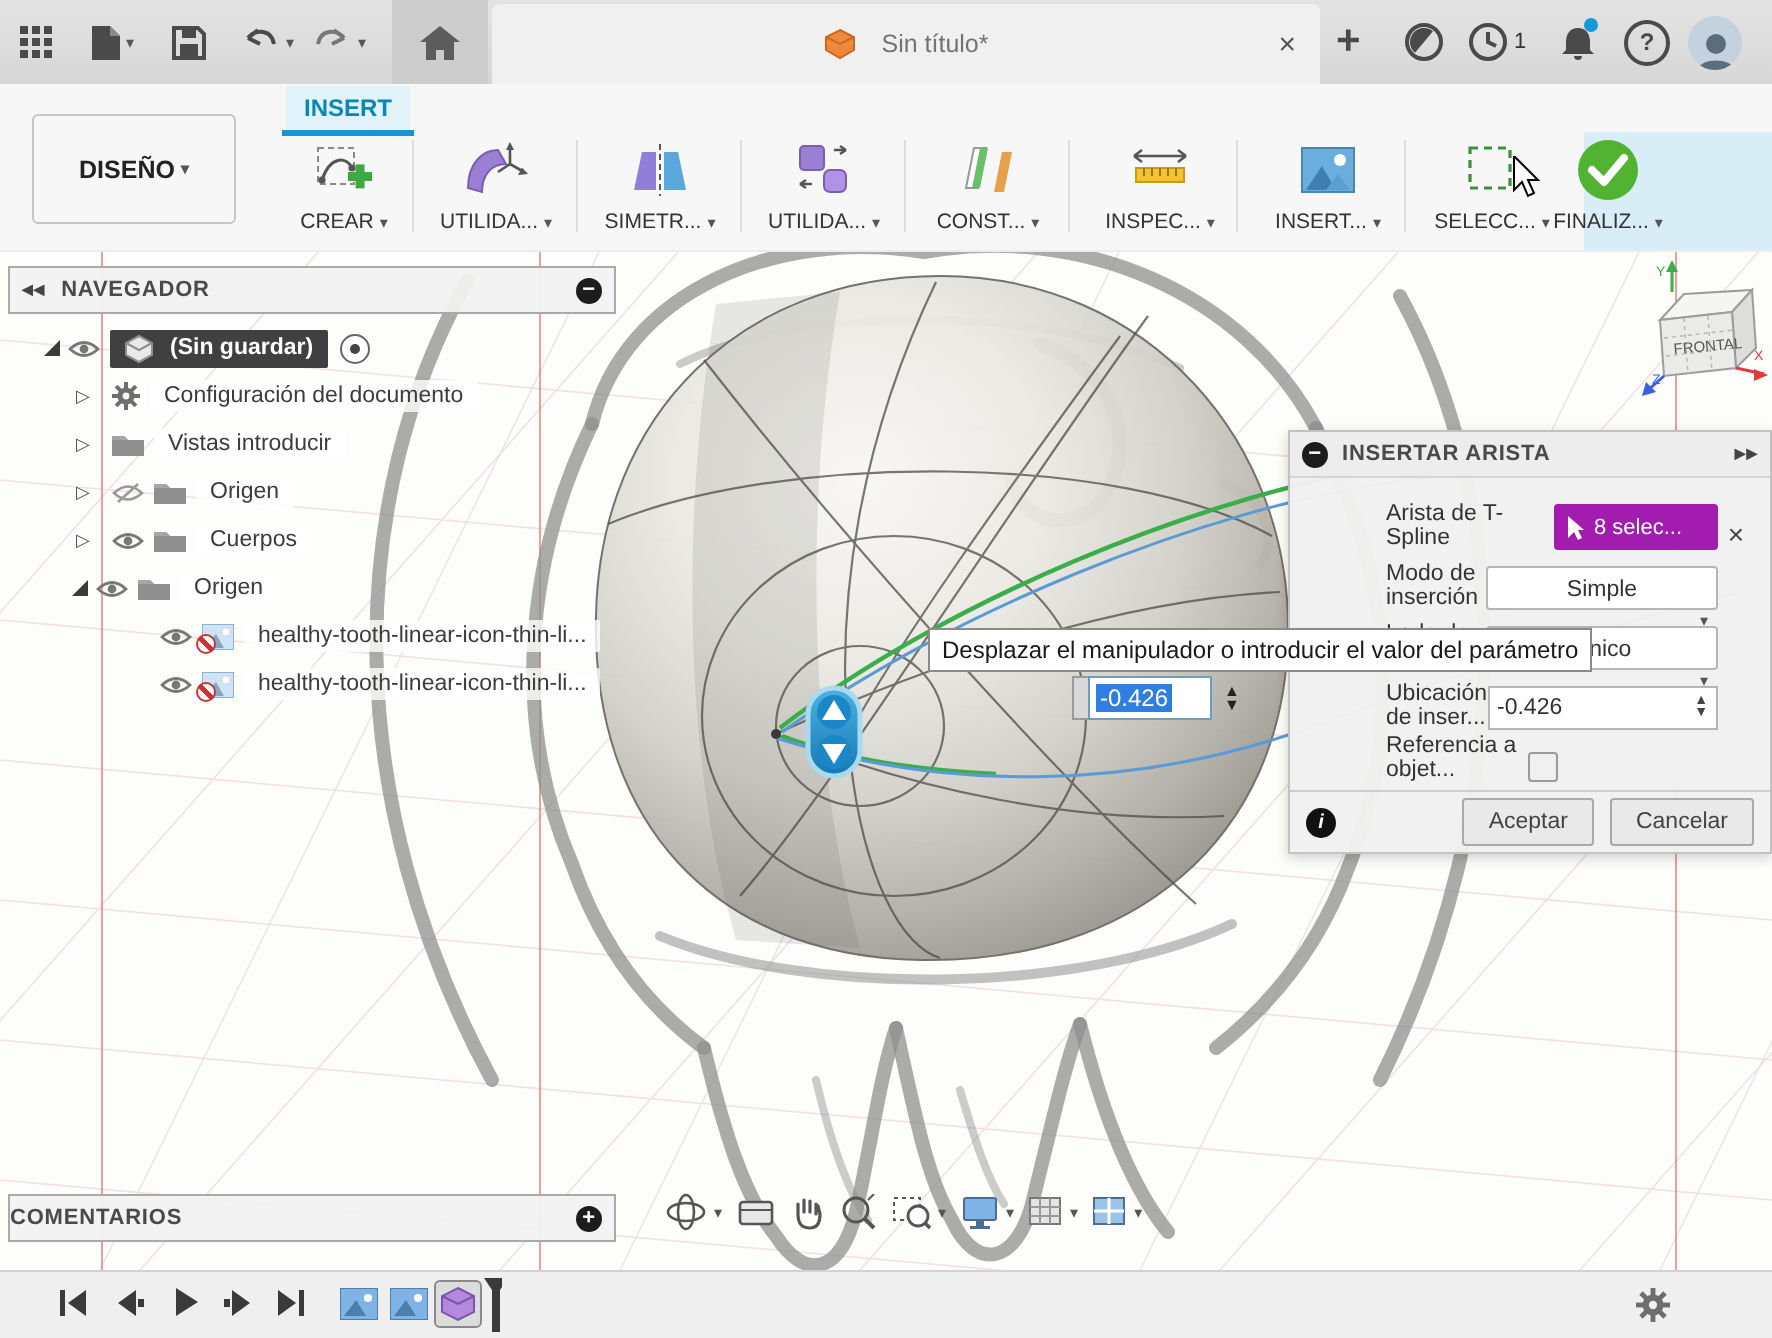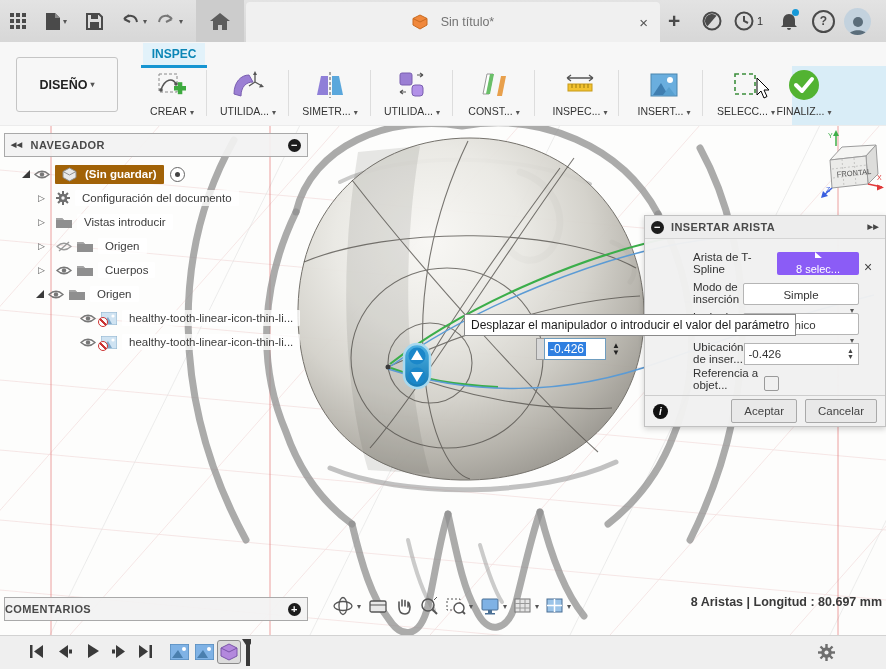--- a/index.html
+++ b/index.html
@@ -36,39 +36,39 @@
   .tb-sep{position:absolute;top:28px;width:1px;height:46px;background:#ddd;}
   #finaliz-hl{left:792px;top:24px;width:94px;height:59px;background:#d9edf7;}
   
   .panel-hdr{height:22px;display:flex;align-items:center;background:rgba(242,242,242,.92);
              border:1px solid #a9a9a9;font-size:11px;font-weight:bold;color:#4a4a4a;letter-spacing:.4px;}
   .circ-btn{width:13px;height:13px;border-radius:50%;background:#1c1c1c;color:#fff;font-size:11px;line-height:12px;
             text-align:center;font-weight:bold;}
   #navigator{left:4px;top:133px;width:304px;z-index:3;}
   .nav-row{height:24px;display:flex;align-items:center;font-size:11.5px;color:#3c3c3c;}
   .pill{background:rgba(255,255,255,.78);padding:2px 7px;border-radius:1px;display:flex;align-items:center;gap:6px;}
-  .rootpill{background:#a16207;color:#fff;font-weight:bold;}
+  .rootpill{background:#404040;color:#fff;font-weight:bold;}
   .exp-c{font-size:9px;color:#555;width:12px;}
   .exp-o{width:0;height:0;border-left:8px solid transparent;border-bottom:8px solid #3a3a3a;margin-right:4px;}
   .icon-sp{display:inline-flex;align-items:center;justify-content:center;margin-right:5px;}
   .radio{width:13px;height:13px;border-radius:50%;border:1.5px solid #666;background:#fff;margin-left:6px;
          display:flex;align-items:center;justify-content:center;}
   .radio::after{content:"";width:5px;height:5px;border-radius:50%;background:#444;}
   .imgbadge{position:relative;}
   .noedit{position:absolute;left:-3px;bottom:-2px;width:8px;height:8px;border-radius:50%;border:1.5px solid #cc3333;
           background:linear-gradient(45deg,transparent 40%,#cc3333 40%,#cc3333 60%,transparent 60%),#fff;}
   
   #dialog{left:644px;top:215px;width:240px;background:rgba(241,241,241,.97);border:1px solid #c2c2c2;
           box-shadow:0 2px 6px rgba(0,0,0,.18);z-index:3;}
   #dialog .panel-hdr{border:none;border-bottom:1px solid #d5d5d5;background:#ededed;padding:0 6px;}
   .dlg-body{padding:6px 8px 4px 8px;}
   .dlg-row{height:30px;display:flex;align-items:flex-end;font-size:11.5px;color:#333;margin-left:40px;}
   .dlg-row .lbl{flex:1;}
-  .sel-btn{width:82px;height:23px;background:#8b5cf6;border-radius:2px;color:#fff;font-size:11px;
-           display:flex;align-items:center;gap:5px;padding:0 6px;box-sizing:border-box;flex-direction:column;}
+  .sel-btn{width:82px;height:23px;background:#a21caf;border-radius:2px;color:#fff;font-size:11px;
+           display:flex;align-items:center;gap:5px;padding:0 6px;box-sizing:border-box;}
   .dd{width:116px;height:22px;background:#fff;border:1px solid #b5b5b5;border-radius:2px;display:flex;
       align-items:center;font-size:11.5px;color:#333;padding:0 4px;box-sizing:border-box;gap:5px;flex-direction:column;}
   .dd .dcaret{margin-left:auto;font-size:8px;color:#555;}
   .spin{width:116px;height:22px;background:#fff;border:1px solid #b5b5b5;display:flex;align-items:center;
         font-size:11.5px;color:#333;padding:0 4px;box-sizing:border-box;}
   .spin .arrows{margin-left:auto;display:flex;flex-direction:column;line-height:6px;font-size:7px;color:#444;}
   .chk{width:13px;height:13px;border:1px solid #9a9a9a;background:#f0f0f0;border-radius:2px;}
   .dlg-foot{border-top:1px solid #cdcdcd;height:30px;display:flex;align-items:center;padding:0 8px;gap:8px;}
   .btn{height:22px;padding:0 12px;background:#e9e9e9;border:1px solid #a9a9a9;border-radius:2px;
        font-size:11.5px;color:#444;display:flex;align-items:center;}
@@ -311,21 +311,21 @@
     </span>
   </div>
 
   <div id="ribbon" class="abs">
     <div id="ws-btn" class="abs">
       <span>DISEÑO</span>
       <span class="caret">▾</span>
     </div>
     <div id="finaliz-hl" class="abs"></div>
     <div id="forma-tab" class="abs">
-      <span>INSPEC</span>
+      <span>INSERT</span>
     </div>
     <div id="forma-line" class="abs"></div>
 
     <div class="tb-group" style="left:134px">
       <span class="gicon">
         <svg width="30" height="30">
             <rect x="2" y="4" width="18" height="18" fill="none" stroke="#8a8a8a" stroke-dasharray="3,2"></rect>
         <path d="M4,20 C8,8 16,8 19,14" fill="none" stroke="#555" stroke-width="1.5"></path>
         <circle cx="4" cy="20" r="1.8" fill="#555"></circle>
             <circle cx="19" cy="14" r="1.8" fill="#555"></circle>
@@ -717,23 +717,20 @@
     </span>
     <span class="nb-it">
       <svg width="18" height="16">
           <rect x="1" y="1" width="15" height="13" fill="#9bc4e8" stroke="#4a6f94"></rect>
           <path d="M8.5,1 V14 M1,7.5 H16" stroke="#fff" stroke-width="1.5" fill="none"></path>
         </svg>
       <span class="caret">▾</span>
     </span>
   </div>
 
-  <div id="statusline" class="abs">
-    <span>8 Aristas | Longitud : 80.697 mm</span>
-  </div>
 
   <div id="timeline" class="abs">
     <span class="pb abs" style="left:26px">
       <svg width="14" height="13">
           <rect x="0" y="0" width="2.5" height="13" fill="#3a3a3a"></rect>
           <polygon points="13,0 4,6.5 13,13" fill="#3a3a3a"></polygon>
         </svg>
     </span>
     <span class="pb abs" style="left:54px">
       <svg width="14" height="13">

